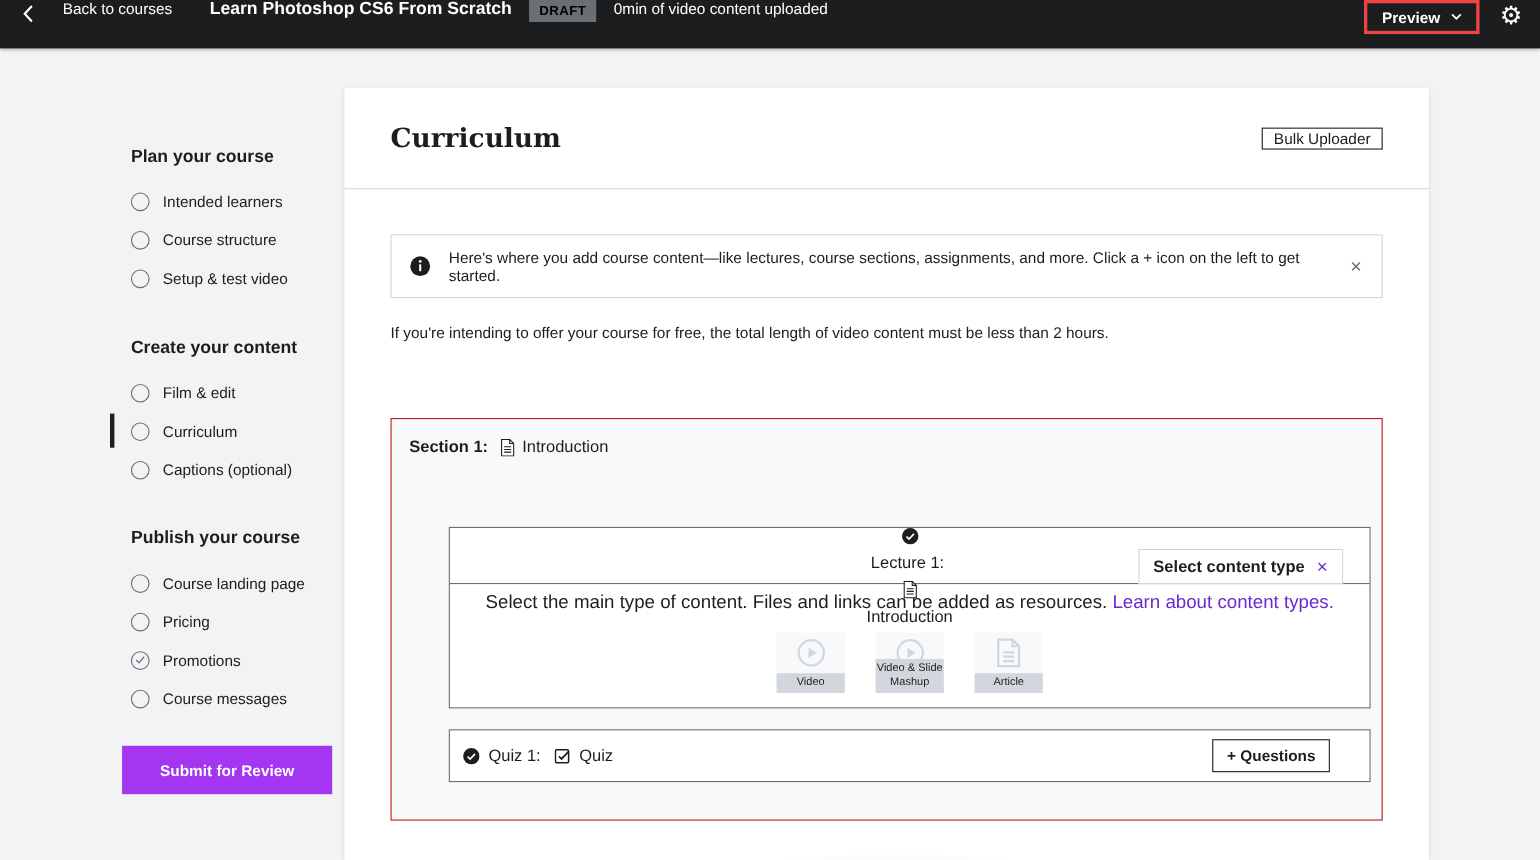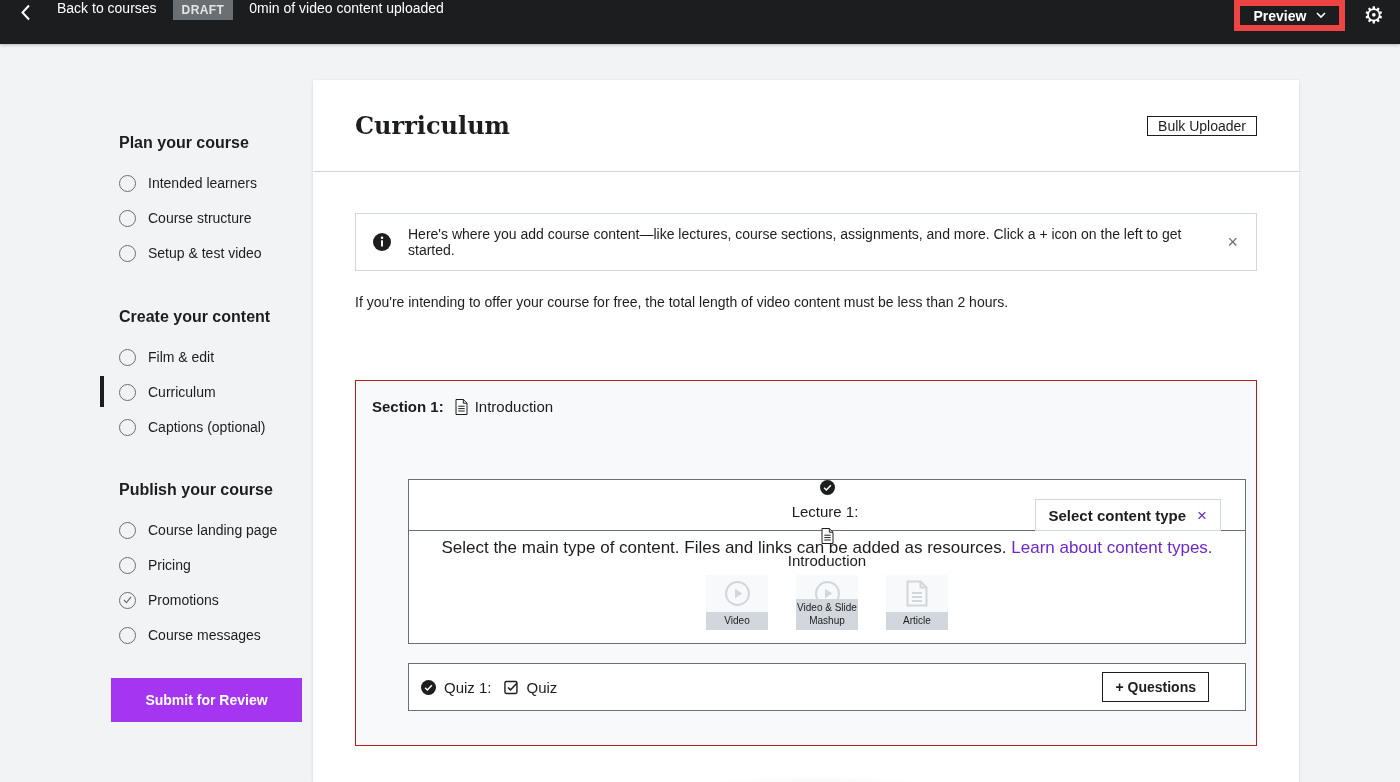--- a/index.html
+++ b/index.html
@@ -17,29 +17,29 @@
     position:absolute; left:0; top:0; width:1400px; height:44px;
     background:#1c1d1f; color:#fff;
     display:flex; align-items:flex-start; padding:0 16px;
     box-shadow:0 1px 3px rgba(0,0,0,.25);
     z-index:10;
   }
   .tb-chevron { display:flex; align-items:center; cursor:pointer; padding:4px; }
   .tb-back { font-size:14px; margin-left:22px; cursor:pointer; }
   .tb-title { font-size:16px; font-weight:bold; margin-left:34px; }
   .tb-badge {
-    margin-left:16px; background:#6a6f73; color:#e5e5e5;
+    margin-left:16px; background:#6a6f73; color:#000000;
     font-size:12px; font-weight:bold; letter-spacing:.4px;
     padding:3px 9px; line-height:1.2;
   }
   .tb-status { font-size:14px; margin-left:16px; }
   .tb-right { margin-left:auto; display:flex; align-items:center; gap:18px; }
   .preview-btn {
     display:flex; align-items:center; gap:10px;
-    background:transparent; border:6px solid #ef4444; color:#fff;
+    background:transparent; border:3px solid #ef4444; color:#fff;
     height:31px; padding:0 13px; font-family:inherit;
     font-size:14px; font-weight:bold; cursor:pointer;
   }
   .gear { font-size:23px; line-height:1; color:#fff; cursor:pointer; font-family:"DejaVu Sans", sans-serif; }
 
   
   .sidebar { position:absolute; left:16px; top:44px; width:300px; height:738px; }
   .side-group { position:absolute; left:103px; width:190px; }
   .g1 { top:90px; }  
   .g2 { top:264px; }
@@ -142,20 +142,21 @@
 
 <div class="page">
 
   <header class="topbar">
     <span class="tb-chevron">
       <svg width="11" height="17" viewBox="0 0 11 17">
           <path d="M9 1.5L2.5 8.5L9 15.5" stroke="#fff" stroke-width="2" fill="none"></path>
         </svg>
     </span>
     <span class="tb-back">Back to courses</span>
+    <span class="tb-title">Learn Photoshop CS6 From Scratch</span>
     <span class="tb-badge">DRAFT</span>
     <span class="tb-status">0min of video content uploaded</span>
     <div class="tb-right">
       <button class="preview-btn">
         <span>Preview</span>
         <span class="icon-gap">
           <svg width="10" height="7" viewBox="0 0 10 7">
               <path d="M1 1l4 4 4-4" stroke="#fff" stroke-width="1.6" fill="none"></path>
             </svg>
         </span>

